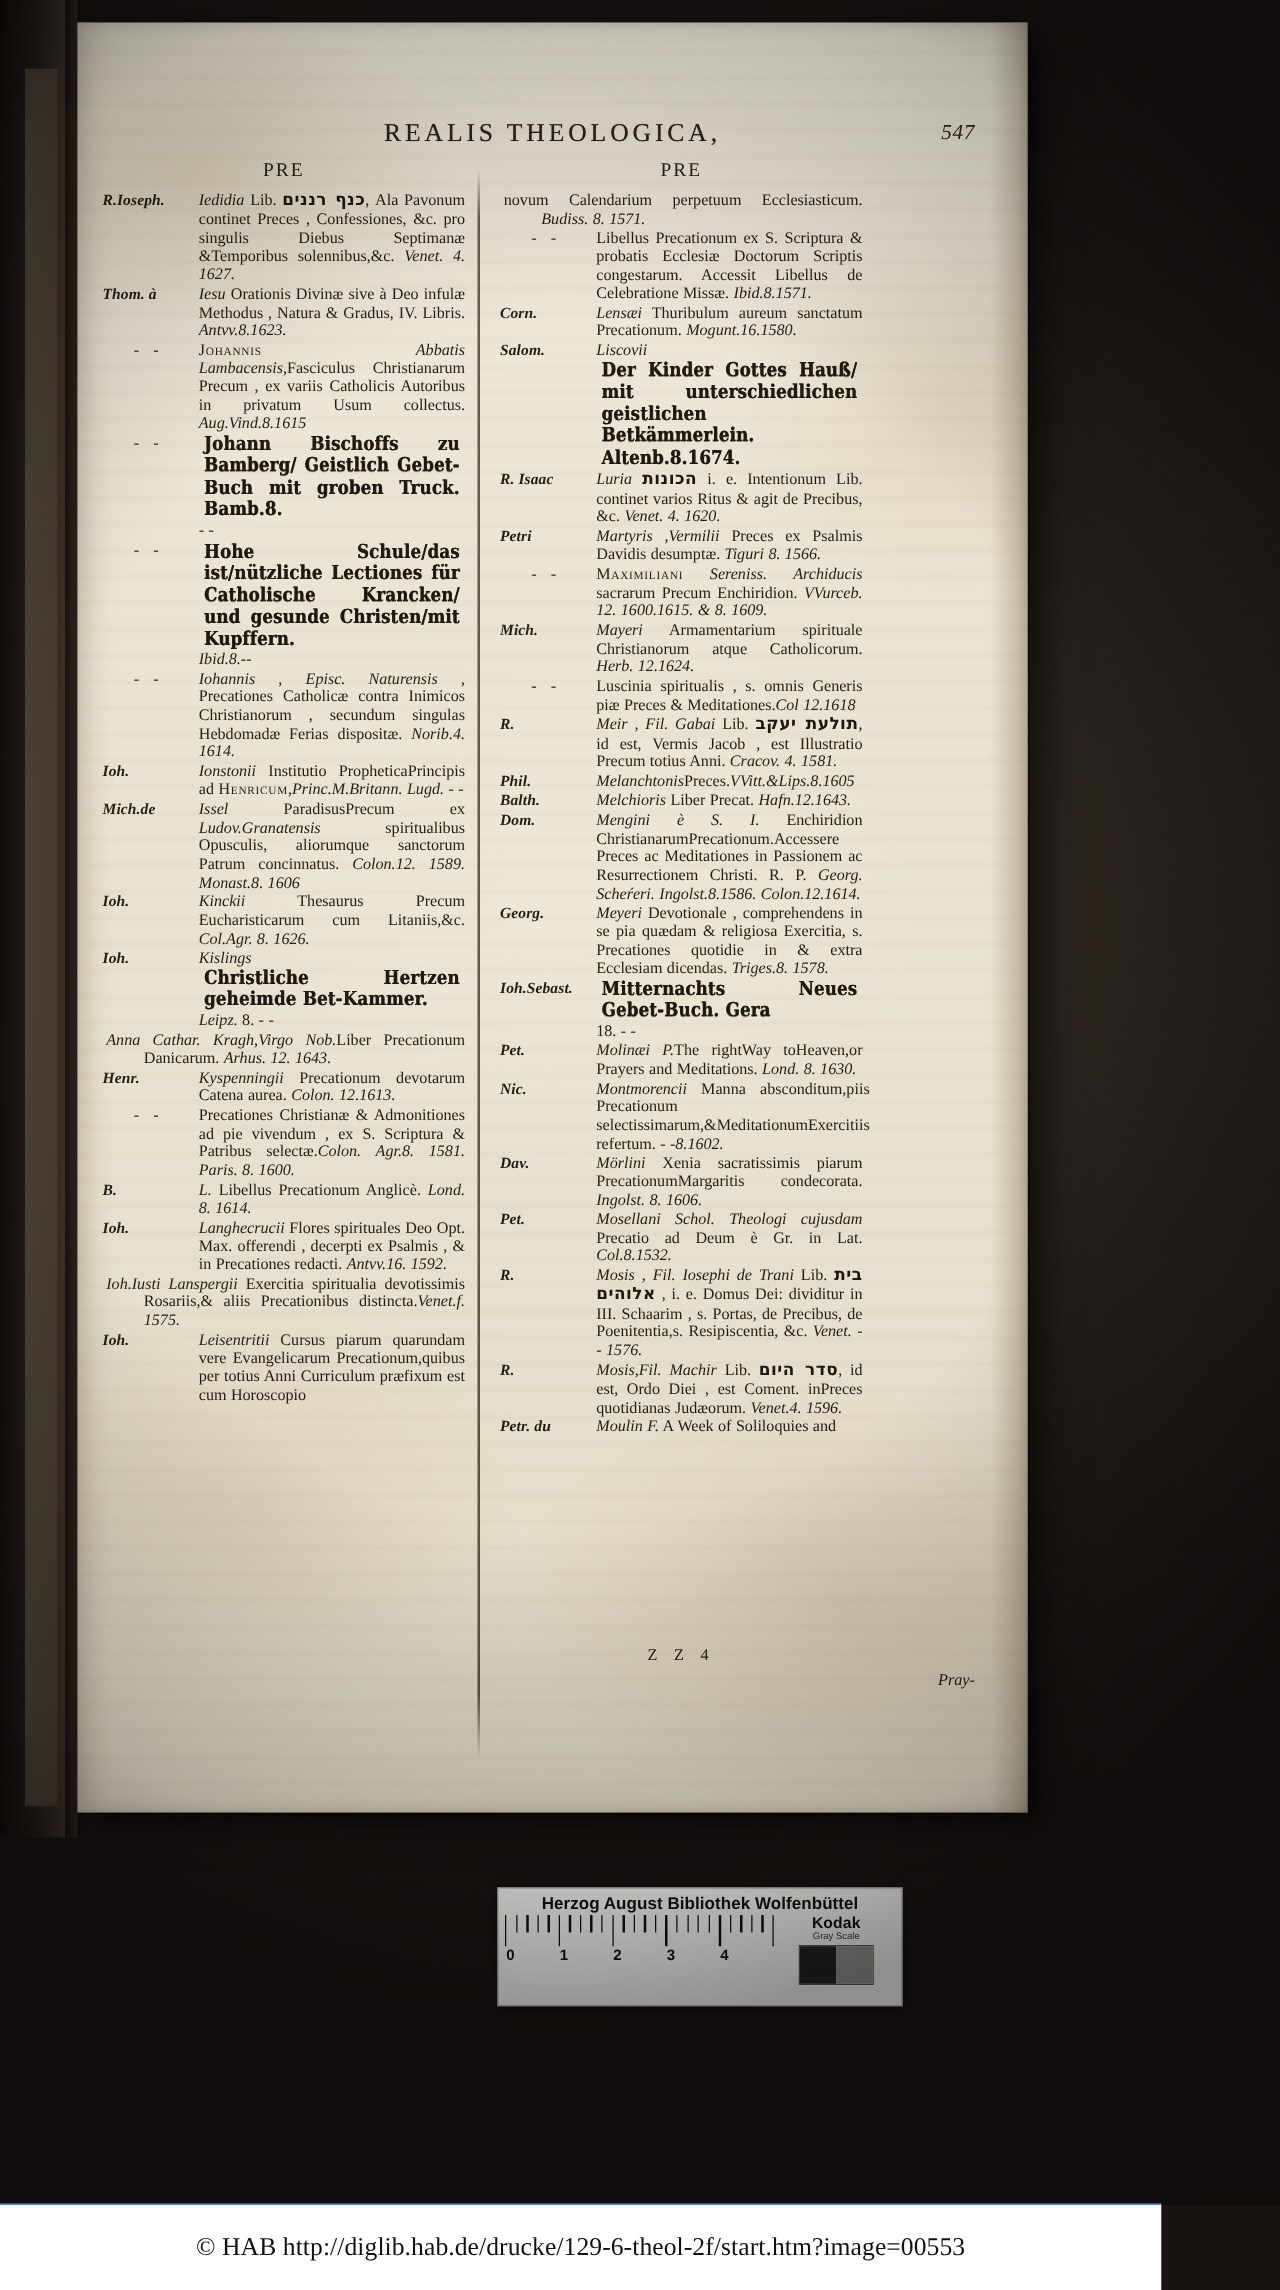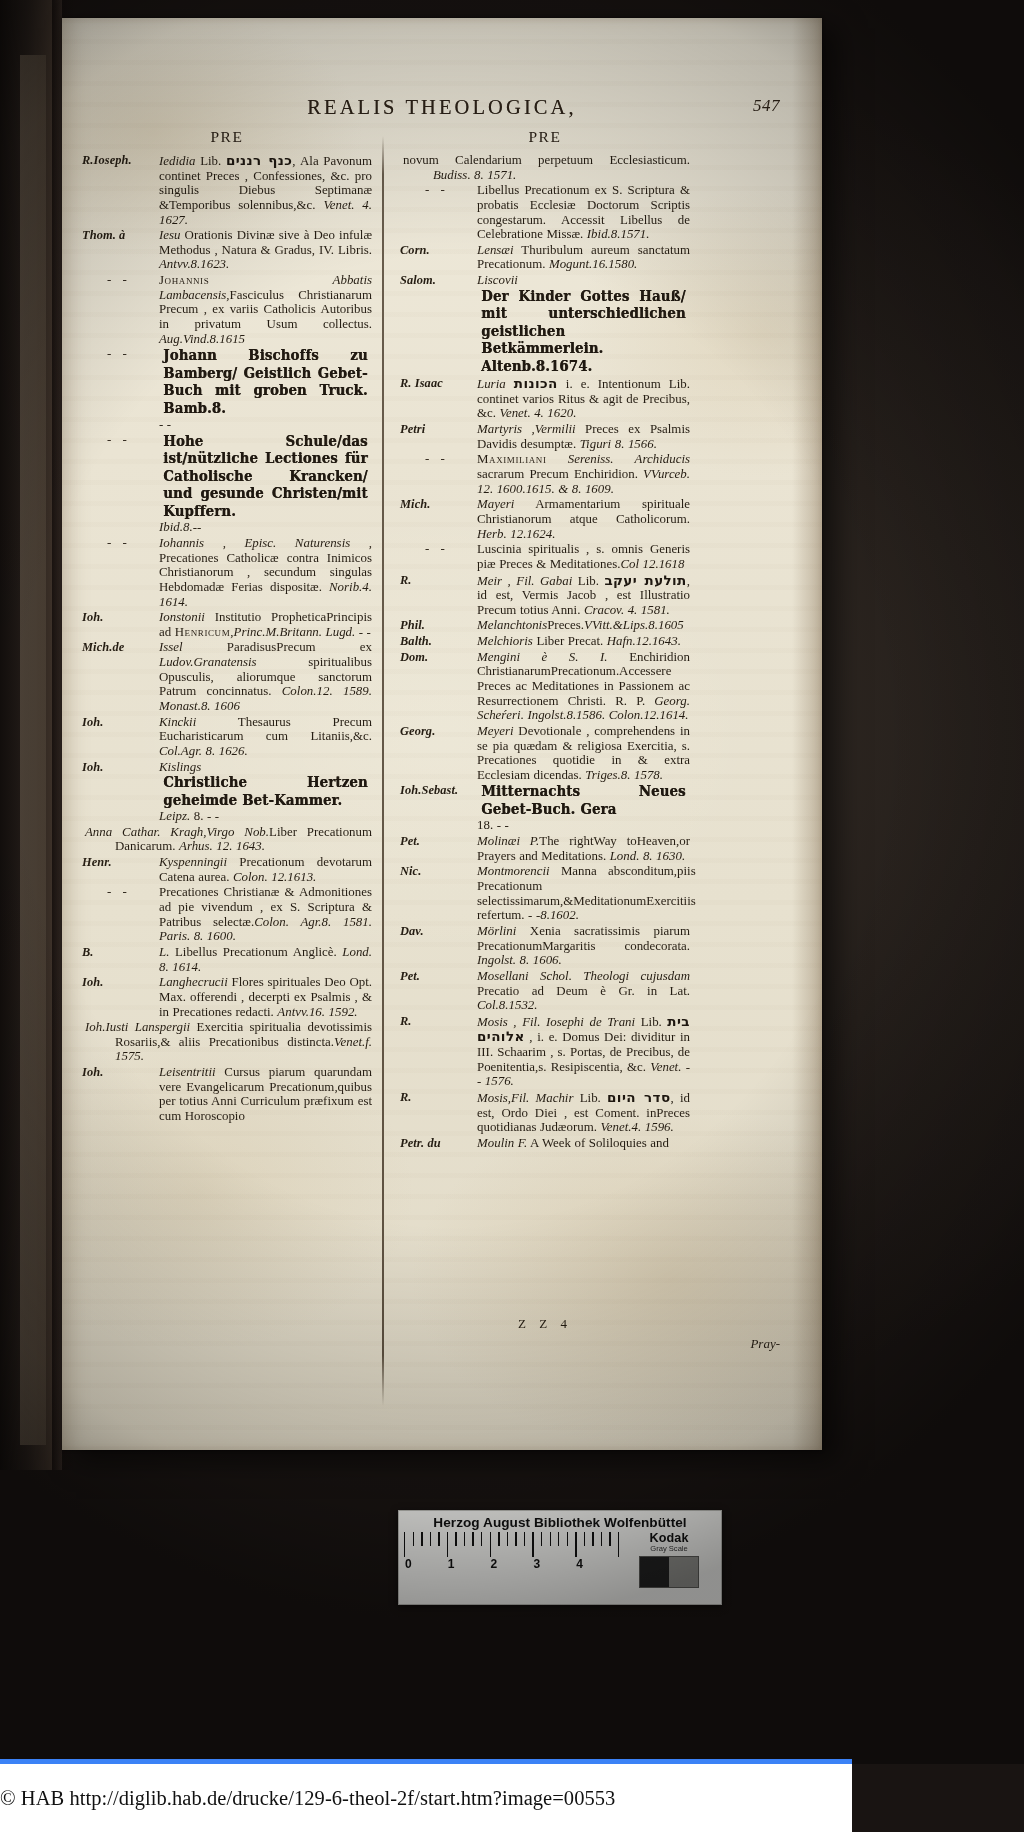--- a/index.html
+++ b/index.html
@@ -151,23 +151,23 @@
   #kod{flex:1 1 auto;padding-left:4px;}
   #kod .kname{font-size:12.6px;font-weight:bold;color:#111;text-align:center;
     line-height:1.05;letter-spacing:.1px;}
   #kod .ksub{font-size:7.6px;color:#333;text-align:center;line-height:1.1;}
   #patch{display:flex;height:30px;width:58px;margin:2px auto 0;
     border:1px solid #5a5a57;}
   #patch .p{flex:1 1 0;}
 
   
   #footer{
-    position:absolute;left:0;bottom:0;width:852px;height:68px;
-    background:#fff;border-top:5px solid #3b82f6;
-    display:flex;align-items:center;
+    position:absolute;left:0;bottom:0;width:929px;height:68px;
+    background:#fff;border-top:1px solid #3b82f6;
+    display:flex;align-items:center;justify-content:center;
   }
   #footer .ftxt{
     font-family:"Liberation Serif",serif;
     font-size:20.5px;color:#111;letter-spacing:.05px;white-space:nowrap;
   }
 
   
   #vig{position:absolute;left:0;top:0;width:1024px;height:1764px;
     pointer-events:none;
     background:radial-gradient(ellipse 780px 880px at 44% 42%,

